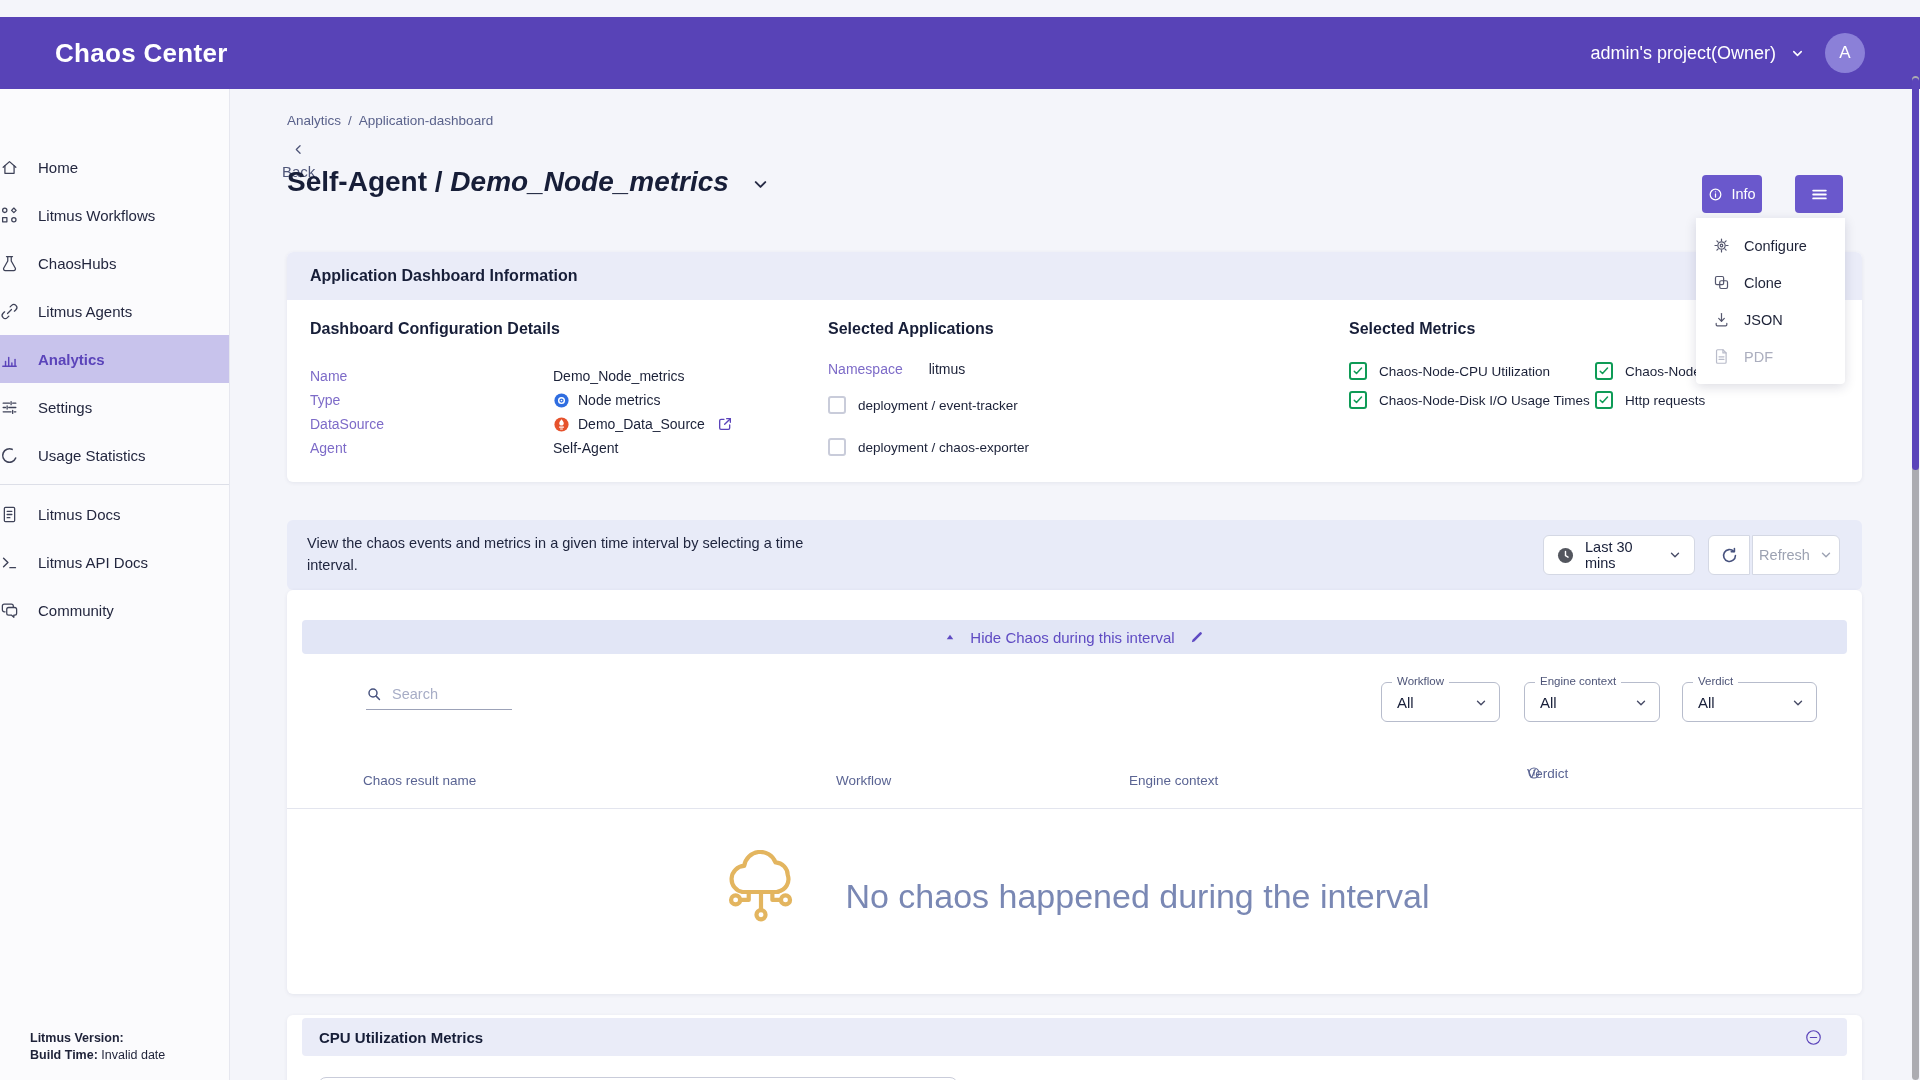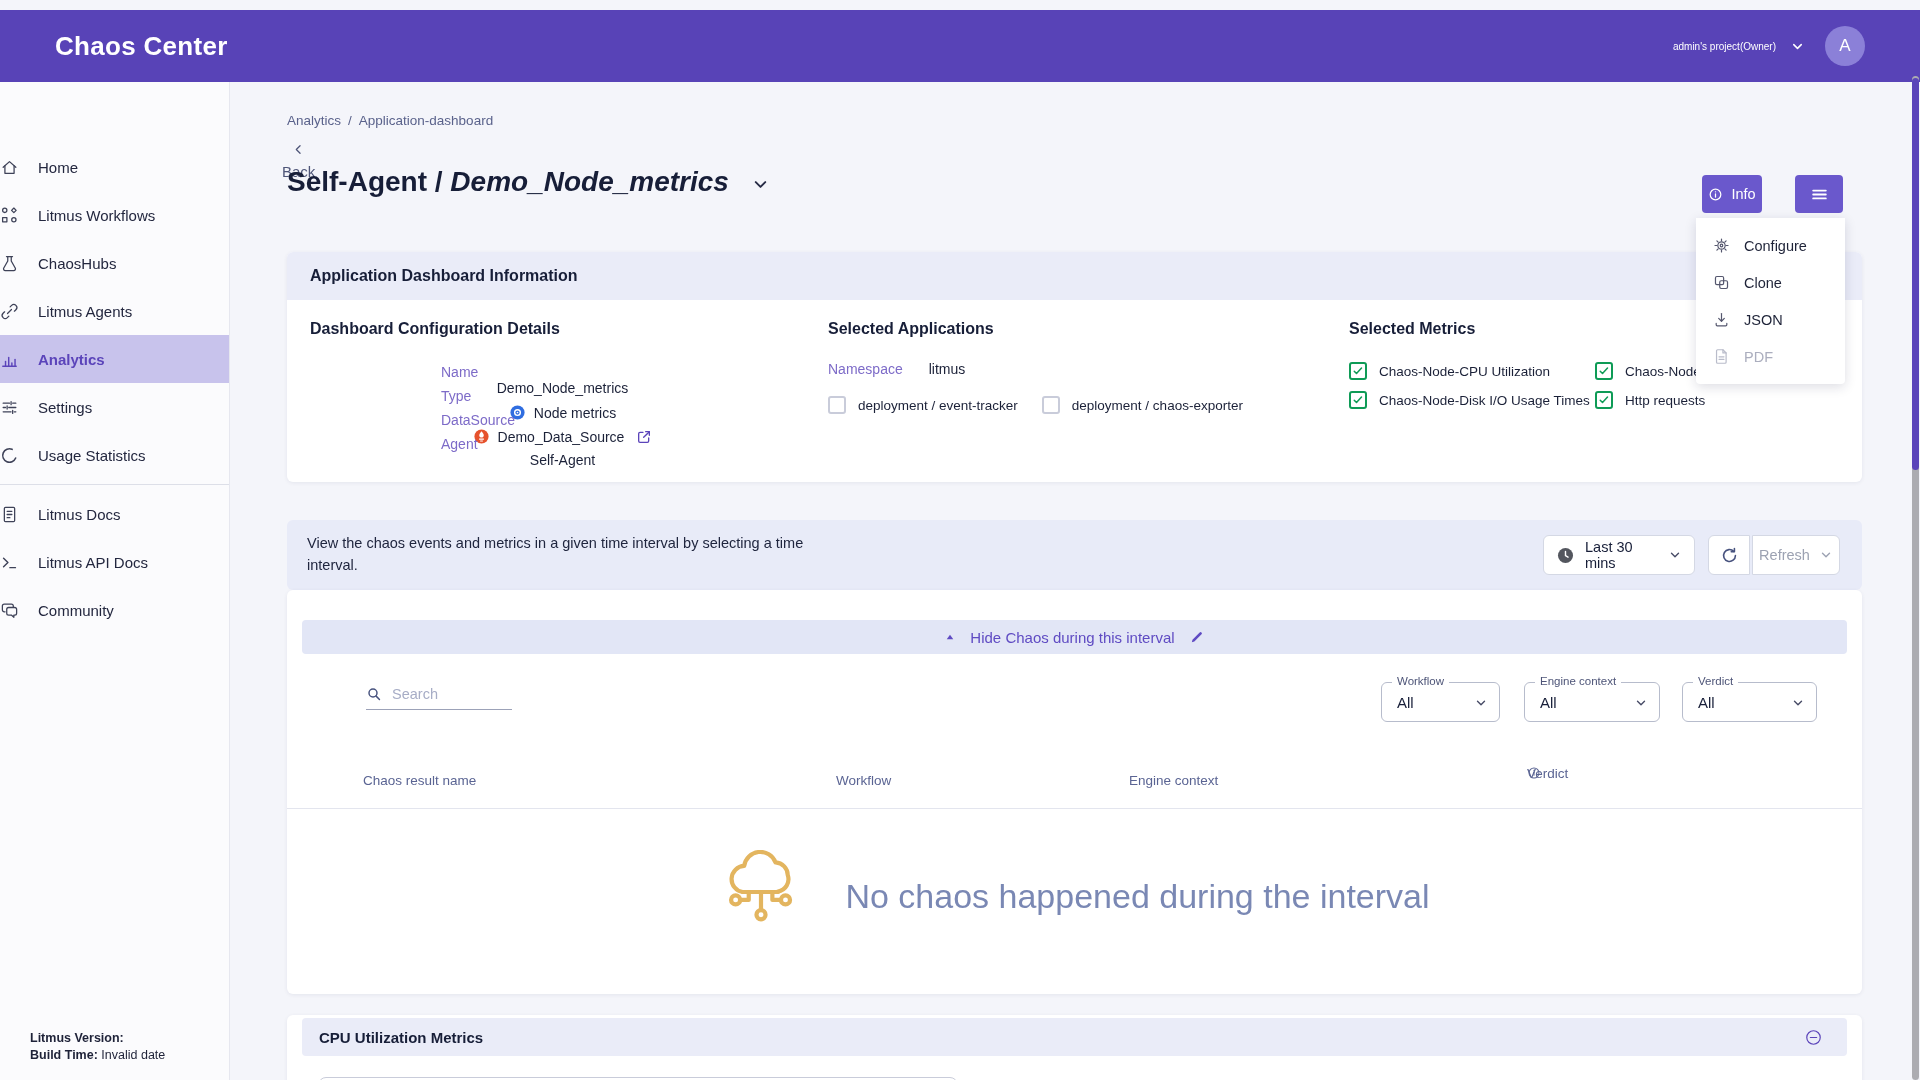--- a/index.html
+++ b/index.html
@@ -2,24 +2,24 @@
 <html><head>
 <meta charset="utf-8">
 <style>
   * { margin:0; padding:0; box-sizing:border-box; }
   html,body { width:1920px; height:1080px; overflow:hidden; }
   body { font-family:"Liberation Sans", sans-serif; background:#F4F5FA; position:relative; color:#1B2138; }
   svg { display:block; }
   .icon { flex:0 0 auto; }
 
   
-  .topbar { position:absolute; left:0; top:10px; width:1920px; height:72px; background:#5843B7; z-index:40; display:flex; align-items:center; }
+  .topbar { position:absolute; left:0; top:17px; width:1920px; height:72px; background:#5843B7; z-index:40; display:flex; align-items:center; }
   .app-title { margin-left:55px; color:#fff; font-size:26px; font-weight:bold; letter-spacing:.3px; }
   .topbar-right { position:absolute; right:55px; top:0; height:72px; display:flex; align-items:center; gap:20px; }
-  .project-label { color:#fff; font-size:10px; cursor:pointer; display:flex; align-items:center; gap:14px; }
+  .project-label { color:#fff; font-size:18px; cursor:pointer; display:flex; align-items:center; gap:14px; }
   .avatar { width:40px; height:40px; border-radius:50%; background:#8B80D8; color:#fff; font-size:17px; display:flex; align-items:center; justify-content:center; cursor:pointer; }
 
   
   .sidebar { position:absolute; left:0; top:72px; bottom:0; width:230px; background:#FBFBFD; border-right:1px solid #E6E7EF; z-index:30; }
   .nav { padding-top:71px; }
   .nav-item { height:48px; display:flex; align-items:center; gap:19px; font-size:15px; color:#23273F; cursor:pointer; }
   .nav-item .icon { width:19px; height:19px; color:#3E4258; }
   .nav-item.active { background:#C8C3EC; color:#5B44BA; font-weight:bold; }
   .nav-item.active .icon { color:#5B44BA; }
   .nav-divider { height:1px; background:#DDDFE8; margin:5px 0; }
@@ -51,30 +51,30 @@
   .card { position:absolute; background:#fff; border-radius:6px; box-shadow:0 1px 4px rgba(20,28,70,.07); }
 
   
   .info-card { left:57px; top:180px; width:1575px; height:230px; }
   .info-card-header { height:48px; background:#EAECF8; border-radius:6px 6px 0 0; display:flex; align-items:center; padding-left:23px; font-size:16px; font-weight:bold; color:#171E38; }
   .info-card-body { position:relative; height:182px; }
   .info-col { position:absolute; top:20px; }
   .info-col h4 { font-size:16px; font-weight:bold; color:#171E38; }
   .col-config { left:23px; width:505px; }
   .col-config h4 { margin-bottom:26px; }
-  .cfg-row { height:24px; display:flex; align-items:center; font-size:14px;flex-direction:column; }
+  .cfg-row { height:24px; display:flex; align-items:center; font-size:14px; }
   .cfg-label { width:243px; color:#7D6BC8; }
   .cfg-value { color:#1B2138; display:flex; align-items:center; gap:8px; }
   .cfg-value .badge-icon { width:17px; height:17px; }
   .ext-link { width:16px; height:16px; color:#5B44BA; cursor:pointer; margin-left:4px; }
   .col-apps { left:541px; width:480px; }
   .col-apps h4 { margin-bottom:22px; }
   .ns-row { display:flex; gap:26px; font-size:14px; height:18px; align-items:center; }
   .ns-label { color:#7D6BC8; }
-  .cb-row { margin-top:18px; display:flex; gap:24px; }
+  .cb-row { margin-top:18px; display:flex; gap:24px;flex-direction:column; }
   .col-metrics { left:1062px; width:500px; }
   .col-metrics h4 { margin-bottom:24px; }
   .metrics-grid { display:grid; grid-template-columns:246px auto; row-gap:11px; }
   .cb-group { display:flex; align-items:center; gap:12px; font-size:13.5px; color:#1B2138; cursor:pointer; }
   .checkbox { width:18px; height:18px; border-radius:3px; border:2px solid #C9CCDA; background:#fff; display:flex; align-items:center; justify-content:center; }
   .checkbox.checked { border-color:#0E9B56; }
   .checkbox.checked svg { width:12px; height:12px; color:#0E9B56; }
 
   
   .interval-band { position:absolute; left:57px; top:448px; width:1575px; height:70px; background:#E8EBF8; border-radius:6px; }

